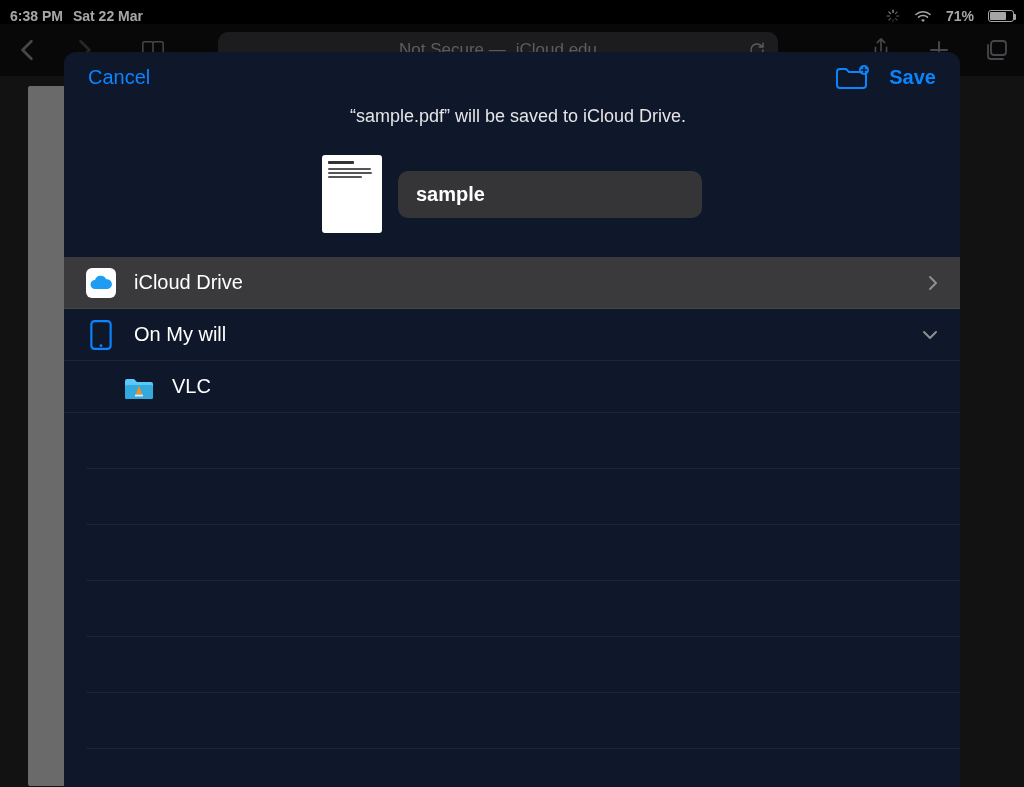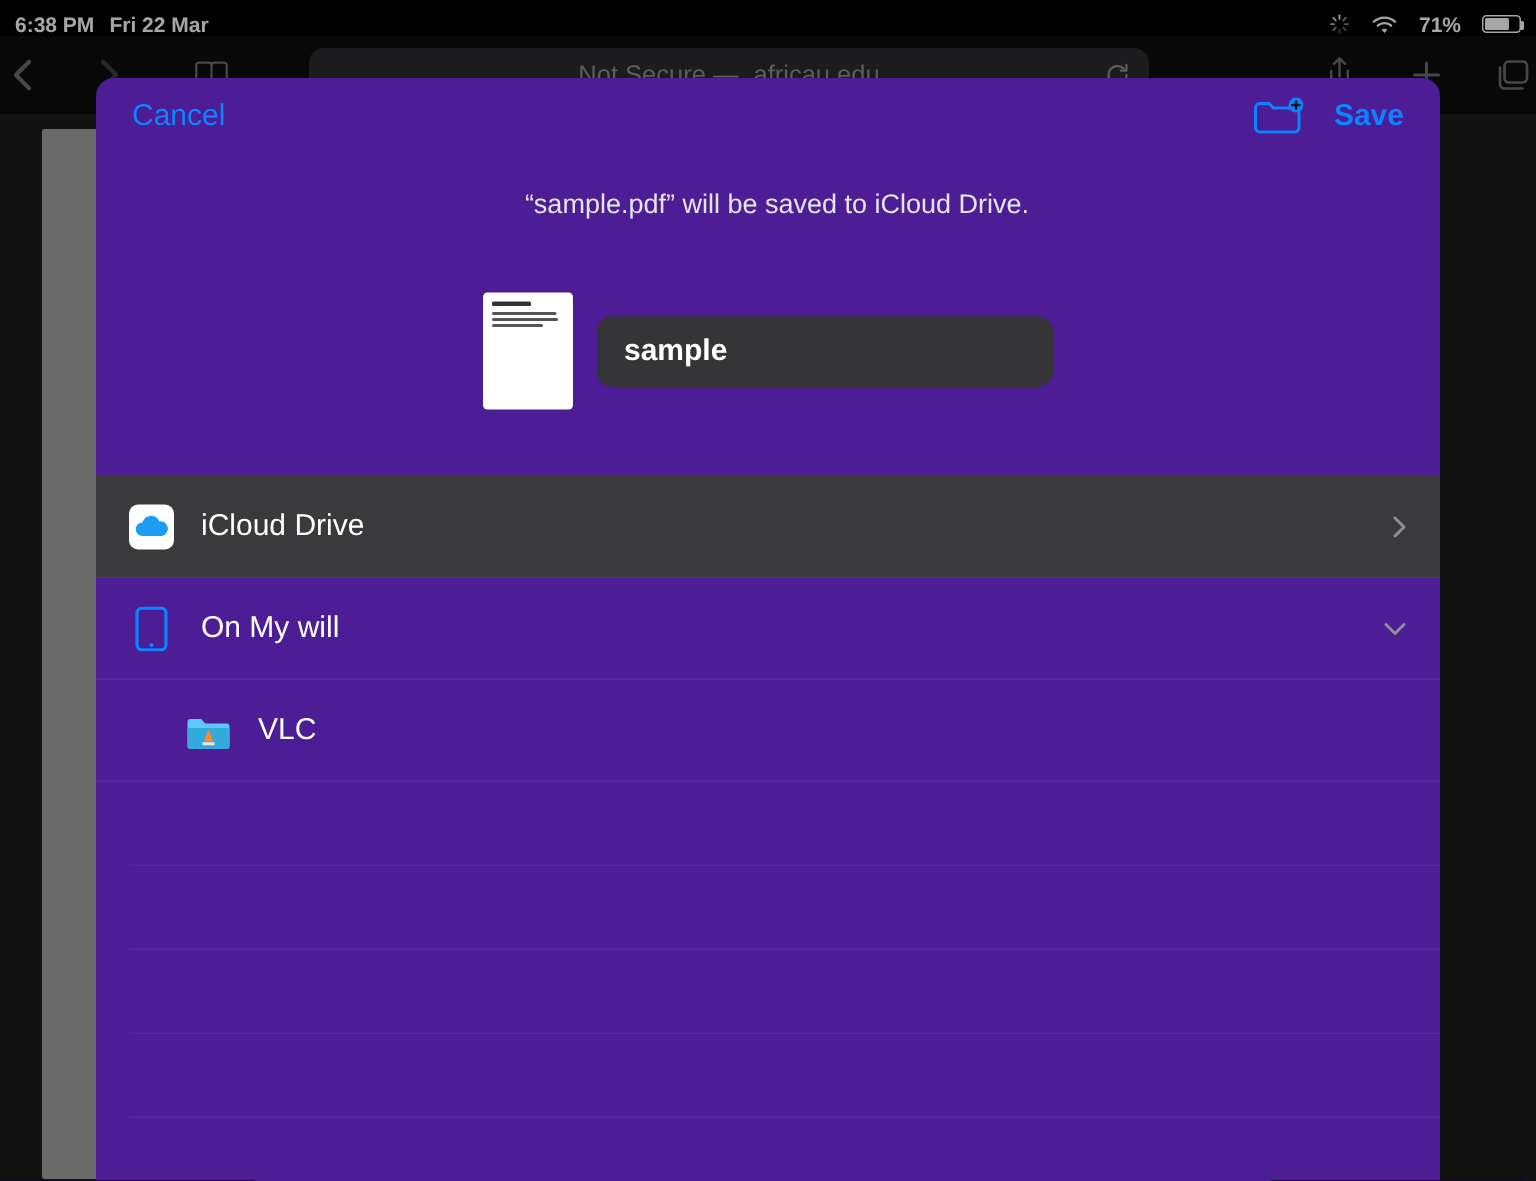--- a/index.html
+++ b/index.html
@@ -8,73 +8,73 @@
 
   
   .status-bar { position:absolute; top:0; left:0; right:0; height:24px; display:flex; align-items:center; justify-content:space-between; padding:16px 10px; font-size:14px; font-weight:600; background:#000; }
   .status-left { display:flex; gap:10px; align-items:center; }
   .status-right { display:flex; gap:14px; align-items:center; }
   .battery-shell { width:26px; height:12px; border:1px solid #fff; border-radius:3px; position:relative; display:flex; align-items:center; padding:1px; }
   .battery-shell::after { content:""; position:absolute; right:-3px; top:3px; width:2px; height:6px; background:#fff; border-radius:0 1px 1px 0; }
   .battery-fill { height:100%; background:#fff; border-radius:1px; width:71%; }
 
   
-  .safari-bar { position:absolute; top:24px; left:0; right:0; height:52px; background:#0d0d0d; display:flex; align-items:center; padding:0 2px; gap:32px; }
+  .safari-bar { position:absolute; top:24px; left:0; right:0; height:52px; background:#0d0d0d; display:flex; align-items:center; padding:0 14px; gap:32px; }
   .url-pill { flex:0 0 auto; margin-left:20px; width:560px; height:36px; background:#2c2c2e; border-radius:10px; display:flex; align-items:center; justify-content:center; color:#8e8e93; font-size:17px; gap:10px; position:relative; }
   .url-pill .reload { position:absolute; right:12px; color:#8e8e93; }
   .tb-icon { color:#5a5a5e; width:26px; height:26px; display:flex; align-items:center; justify-content:center; }
 
   
   .page-bg { position:absolute; top:76px; left:0; right:0; bottom:0; background:#1c1c1e; }
   .page-sheet { position:absolute; top:10px; left:28px; width:40px; height:700px; background:#fff; opacity:0.6; border-radius:2px;}
 
   
   .dim { position:absolute; inset:0; background:rgba(0,0,0,0.35); }
 
   
-  .sheet { position:absolute; left:64px; right:64px; top:52px; bottom:0; background:#4c1d95; border-radius:12px 12px 0 0; overflow:hidden; display:flex; flex-direction:column;gap:20px; }
+  .sheet { position:absolute; left:64px; right:64px; top:52px; bottom:0; background:#0f172a; border-radius:12px 12px 0 0; overflow:hidden; display:flex; flex-direction:column; }
   .sheet-header { height:50px; display:flex; align-items:center; justify-content:space-between; padding:0 24px; }
   .link-btn { color:#0a84ff; font-size:20px; background:none; border:none; cursor:pointer; font-family:inherit; }
   .link-btn.bold { font-weight:600; }
   .hdr-right { display:flex; gap:24px; align-items:center; }
   .folder-plus { color:#0a84ff; width:30px; height:24px; position:relative; }
 
   .subtitle { text-align:center; font-size:18px; color:#e5e5e7; margin-top:4px;padding-left:12px; }
 
   .preview-row { display:flex; align-items:center; justify-content:center; gap:16px; margin-top:28px; margin-bottom:24px; }
   .doc-thumb { width:60px; height:78px; background:#fff; border-radius:3px; padding:6px 6px; display:flex; flex-direction:column; gap:2px; }
   .doc-thumb .tline { height:2px; background:#555; border-radius:1px; }
   .doc-thumb .tline.title { width:55%; height:3px; background:#333; margin-bottom:2px;}
   .doc-thumb .tline.l1 { width:90%; }
   .doc-thumb .tline.l2 { width:92%; }
   .doc-thumb .tline.l3 { width:70%; }
   .name-chip { background:#353537; color:#fff; font-size:20px; font-weight:600; padding:12px 18px; border-radius:10px; border:none; font-family:inherit; }
 
   .loc-list { flex:1; overflow:auto; }
-  .loc-row { display:flex; align-items:center; height:68px; padding:0 22px 0 22px; gap:18px; border-bottom:1px solid rgba(255,255,255,0.06); cursor:pointer; }
+  .loc-row { display:flex; align-items:center; height:52px; padding:0 22px 0 22px; gap:18px; border-bottom:1px solid rgba(255,255,255,0.06); cursor:pointer; }
   .loc-row.selected { background:#3a3a3c; }
   .loc-row.child { padding-left:60px; }
   .loc-row .label { font-size:20px; flex:1; color:#fff; }
   .loc-row .chev { color:#8e8e93; }
   .app-icon { width:30px; height:30px; border-radius:6px; display:flex; align-items:center; justify-content:center; flex-shrink:0; }
   .icloud-icon { background:#fff; }
   .ipad-icon { color:#0a84ff; width:30px; height:30px; display:flex; align-items:center; justify-content:center; }
   .vlc-folder { width:30px; height:24px; position:relative; }
 
   .empty-row { height:56px; border-bottom:1px solid rgba(255,255,255,0.06); margin-left:22px; }
 
   svg { display:block; }
 </style>
 </head>
 <body>
 
 <div class="status-bar">
   <div class="status-left">
     <span>6:38 PM</span>
-    <span>Fri 22 Mar</span>
+    <span>Sat 22 Mar</span>
   </div>
   <div class="status-right">
     <span>
       <svg width="14" height="14" viewBox="0 0 24 24">
           <g stroke="#fff" stroke-width="2" stroke-linecap="round">
             <line x1="12" y1="2" x2="12" y2="6" opacity="1"></line>
             <line x1="12" y1="18" x2="12" y2="22" opacity="0.3"></line>
             <line x1="4.9" y1="4.9" x2="7.8" y2="7.8" opacity="0.85"></line>
             <line x1="16.2" y1="16.2" x2="19.1" y2="19.1" opacity="0.4"></line>
             <line x1="2" y1="12" x2="6" y2="12" opacity="0.7"></line>
@@ -109,21 +109,21 @@
         <path d="M2 2 L10 10 L2 18" stroke="#3c3c3e" stroke-width="2.5" fill="none" stroke-linecap="round" stroke-linejoin="round"></path>
       </svg>
   </span>
   <span class="tb-icon" style="margin-left:10px;">
     <svg width="24" height="22" viewBox="0 0 26 22">
         <path d="M4 2 h7 a2 2 0 0 1 2 2 v16 a3 3 0 0 0 -3 -2 H4 a2 2 0 0 1 -2 -2 V4 a2 2 0 0 1 2 -2 Z M22 2 h-7 a2 2 0 0 0 -2 2 v16 a3 3 0 0 1 3 -2 h6 a2 2 0 0 0 2 -2 V4 a2 2 0 0 0 -2 -2 Z" stroke="#6e6e73" stroke-width="1.6" fill="none"></path>
       </svg>
   </span>
   <div class="url-pill">
     <span>Not Secure —</span>
-    <span>africau.edu</span>
+    <span>iCloud.edu</span>
     <span class="reload">
       <svg width="18" height="18" viewBox="0 0 24 24">
           <path d="M20 12 a8 8 0 1 1 -2.3 -5.6" stroke="#8e8e93" stroke-width="2" fill="none" stroke-linecap="round"></path>
           <path d="M20 3 v5 h-5" stroke="#8e8e93" stroke-width="2" fill="none" stroke-linecap="round" stroke-linejoin="round"></path>
         </svg>
     </span>
   </div>
   <span class="tb-icon" style="margin-left:auto;">
     <svg width="20" height="24" viewBox="0 0 20 26">
         <path d="M10 1 v13 M6 5 l4 -4 l4 4" stroke="#6e6e73" stroke-width="1.8" fill="none" stroke-linecap="round" stroke-linejoin="round"></path>

